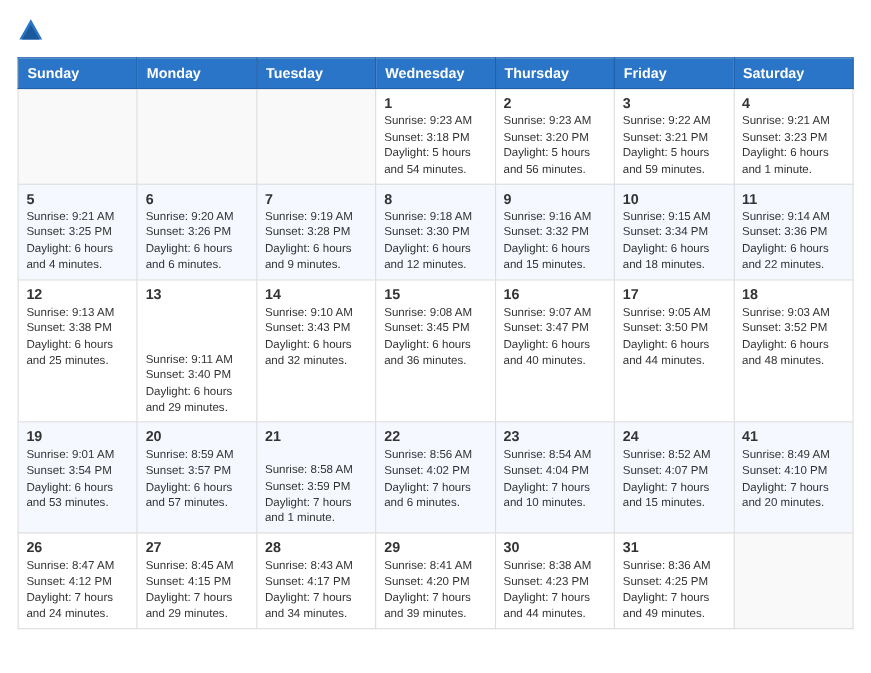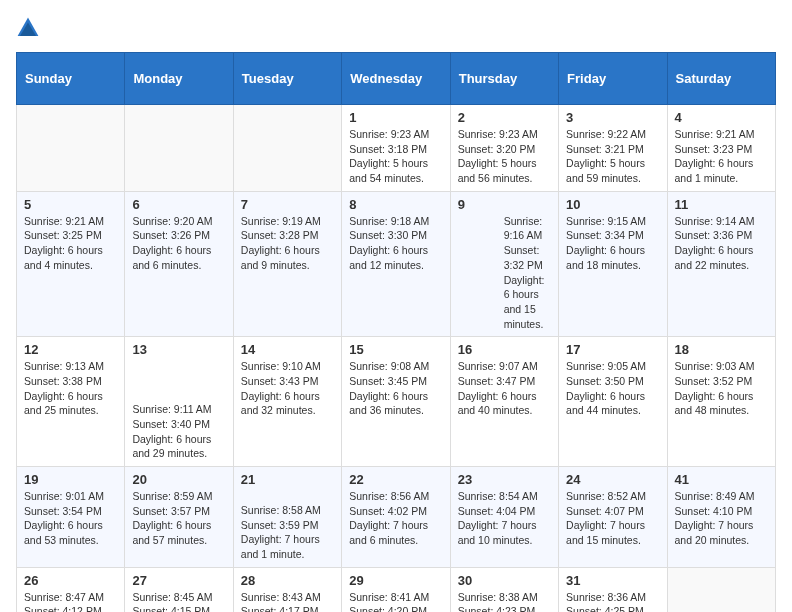--- a/index.html
+++ b/index.html
@@ -52,21 +52,21 @@
     }
     .calendar {
       width: 100%;
       border-collapse: collapse;
       border: 1px solid #ccc;
     }
     .calendar th {
       background-color: #2a75c7;
       color: #fff;
       text-align: left;
-      padding: 18px 8px;
+      padding: 6px 8px;
       font-size: 13px;
       font-weight: bold;
       border: 1px solid #2060a8;
     }
     .calendar td {
       vertical-align: top;
       padding: 5px 7px;
       font-size: 10.5px;
       color: #333;
       border: 1px solid #ddd;
@@ -177,21 +177,21 @@
 Daylight: 6 hours and 9 minutes.</div>
         </td>
         <td>
           <span class="day-num">8</span>
           <div class="day-info" style="white-space: pre-line;">Sunrise: 9:18 AM
 Sunset: 3:30 PM
 Daylight: 6 hours and 12 minutes.</div>
         </td>
         <td>
           <span class="day-num">9</span>
-          <div class="day-info" style="white-space: pre-line; margin-left: 46px;">Sunrise: 9:16 AM
+          <div class="day-info" style="white-space: pre-line;">Sunrise: 9:16 AM
 Sunset: 3:32 PM
 Daylight: 6 hours and 15 minutes.</div>
         </td>
         <td>
           <span class="day-num">10</span>
           <div class="day-info" style="white-space: pre-line;">Sunrise: 9:15 AM
 Sunset: 3:34 PM
 Daylight: 6 hours and 18 minutes.</div>
         </td>
         <td>

